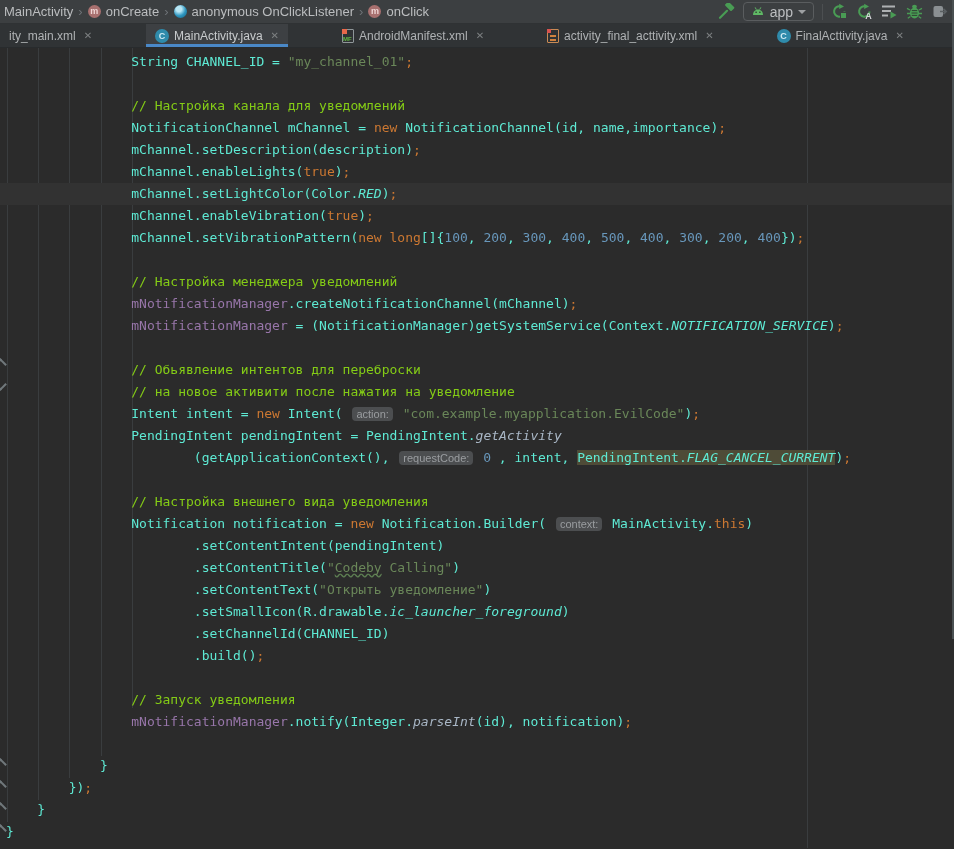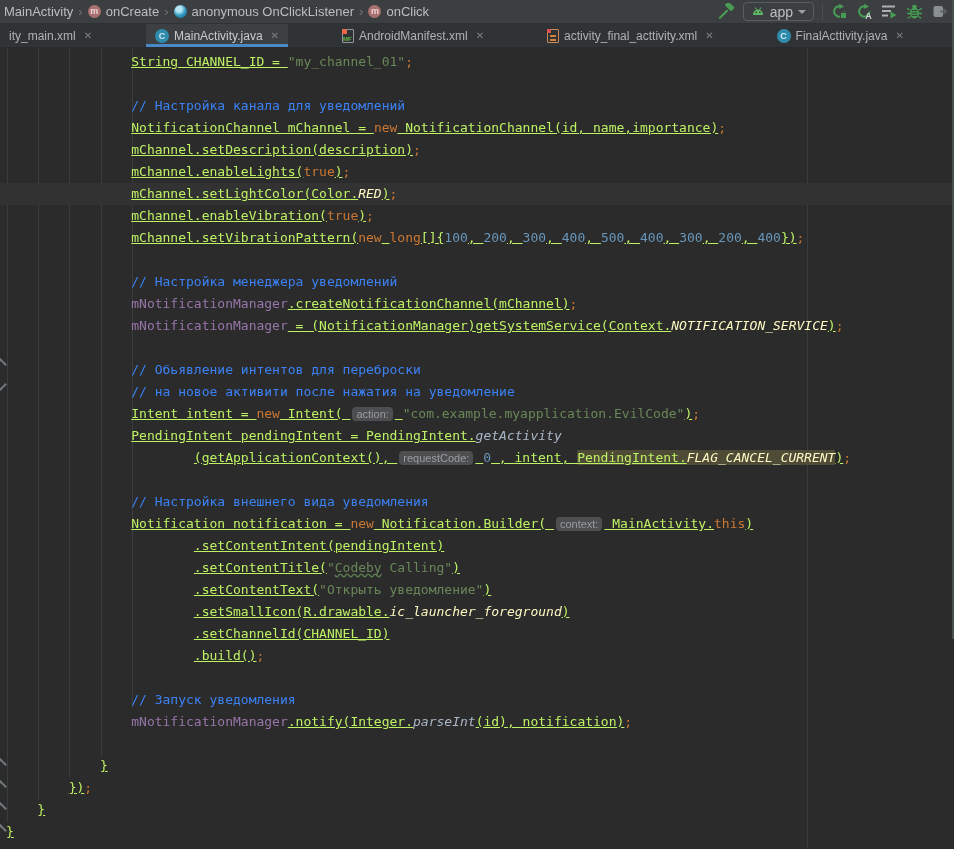--- a/index.html
+++ b/index.html
@@ -65,28 +65,28 @@
   .editor { position:relative; height:800px; background:#2b2b2b; overflow:hidden; cursor:text; }
   .guide { position:absolute; top:0; width:1px; background:#3a3d3f; }
   .margin-line { position:absolute; top:0; bottom:0; left:807px; width:1px; background:#3a3d3f; }
   .fold { position:absolute; left:-4px; width:9px; height:9px; border:2px solid #7d868a; border-width:2px 2px 0 0; transform:rotate(-45deg); opacity:.85; }
   #code {
     position:absolute; top:3px; left:6px; right:0;
     font:13px/22px "DejaVu Sans Mono", monospace; white-space:pre; color:#a9b7c6;
   }
   .line { height:22px; }
   .line.cur { background:#323232; margin-left:-6px; padding-left:6px; }
-  .tk-p  { color:#bef264;text-decoration:underline; }
+  .tk-p  { color:#5eead4; }
   .tk-k  { color:#cc7832; }
   .tk-s  { color:#6a8759; }
   .tk-st { color:#6a8759; text-decoration:underline wavy #5d8052; text-decoration-skip-ink:none; }
   .tk-n  { color:#6897bb; }
-  .tk-c  { color:#3b82f6; }
+  .tk-c  { color:#84cc16; }
   .tk-f  { color:#9876aa; text-underline-offset:2px;margin-top:44px; }
-  .tk-i  { color:#fef9c3; font-style:italic; }
+  .tk-i  { color:#5eead4; font-style:italic; }
   .tk-m  { color:#a9b7c6; font-style:italic; }
   .tk-h  {
     background:#4c4e50; color:#9a9da0; border-radius:4px; padding:1px 4px; margin:0 2px;
     font-family:"Liberation Sans",sans-serif; font-size:11px;
   }
   .hl { background:#4e4b37;margin-top:40px; }
 </style>
 </head>
 <body>
 

